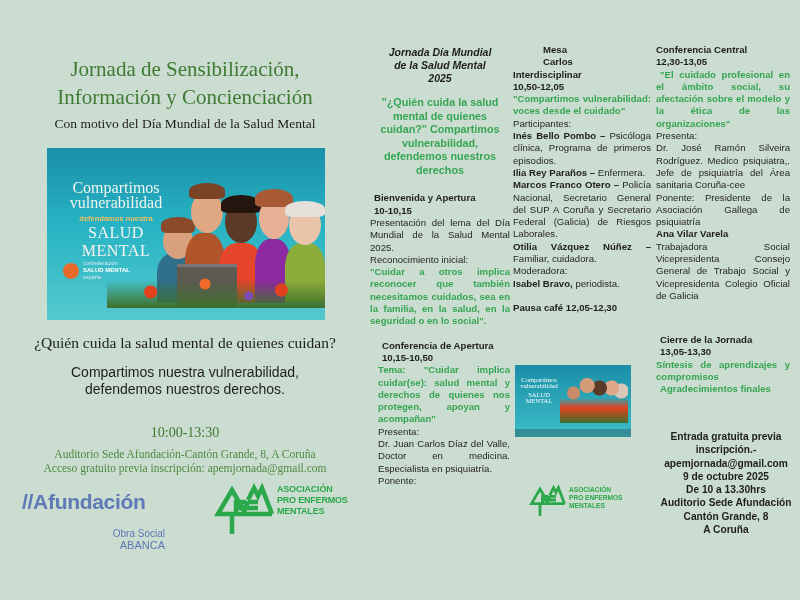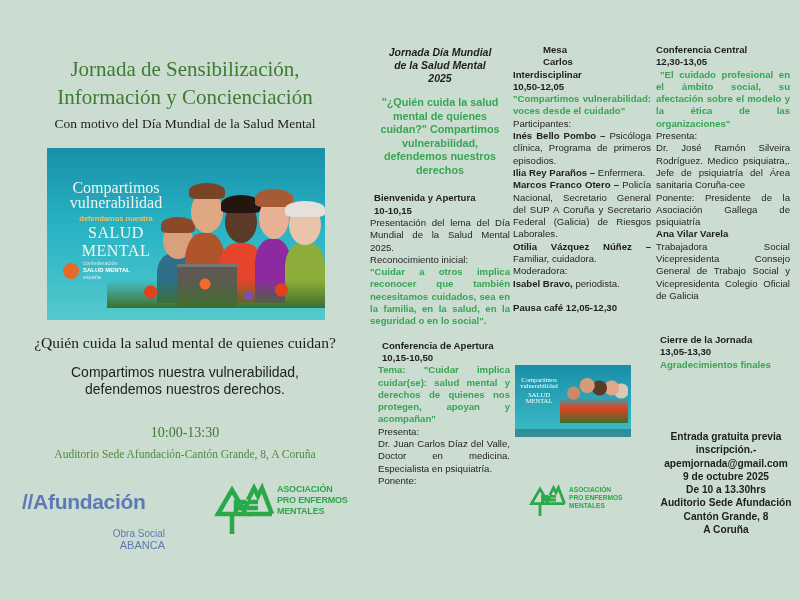--- a/index.html
+++ b/index.html
@@ -148,20 +148,21 @@
     </div>
     <div class="building"></div>
     <div class="flowers"></div>
   </div>
 
   <div class="question">¿Quién cuida la salud mental de quienes cuidan?</div>
   <div class="tagline">Compartimos nuestra vulnerabilidad, defendemos nuestros derechos.</div>
   <div class="time-big">10:00-13:30</div>
   <div class="venue">
     <div>Auditorio Sede Afundación-Cantón Grande, 8, A Coruña</div>
+    <div>Acceso gratuito previa inscripción: apemjornada@gmail.com</div>
   </div>
 
   <div class="afund">//Afundación</div>
   <div class="afund-sub">
     <span>Obra Social</span>
     <b>ABANCA</b>
   </div>
 
   <svg class="apem-logo" viewBox="0 0 62 52">
     <g fill="none" stroke="#2aa84a" stroke-width="4.5" stroke-linejoin="miter">
@@ -258,20 +259,21 @@
     <p>Presenta:</p>
     <p class="j">Dr. José Ramón Silveira Rodríguez. Medico psiquiatra,. Jefe de psiquiatría del Área sanitaria Coruña-cee</p>
     <p class="j">Ponente: Presidente de la Asociación Gallega de psiquiatría</p>
     <p class="b">Ana Vilar Varela</p>
     <p class="j">Trabajadora Social Vicepresidenta Consejo General de Trabajo Social y Vicepresidenta Colegio Oficial de Galicia</p>
   </div>
 
   <div style="position:absolute;top:290px;left:0;width:134px;">
     <p class="b" style="padding-left:4px;">Cierre de la Jornada</p>
     <p class="b" style="padding-left:4px;">13,05-13,30</p>
+    <p class="g j">Síntesis de aprendizajes y compromisos</p>
     <p class="g" style="padding-left:4px;">Agradecimientos finales</p>
   </div>
 </div>
 
 <div class="footer-info">
   <div>Entrada gratuita previa</div>
   <div>inscripción.-</div>
   <div>apemjornada@gmail.com</div>
   <div>9 de octubre 2025</div>
   <div>De 10 a 13.30hrs</div>

